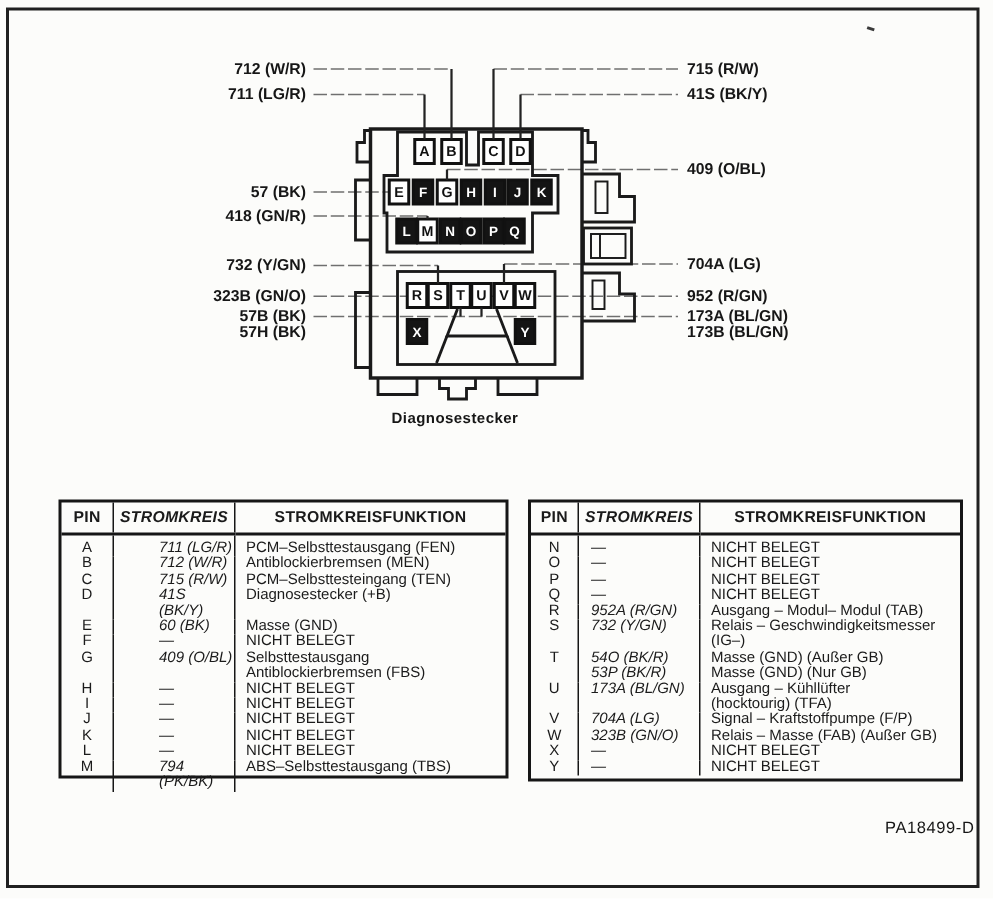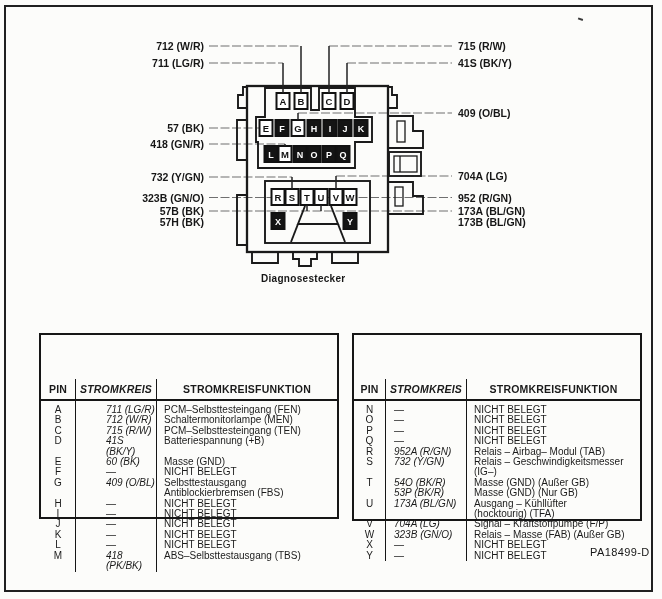--- a/index.html
+++ b/index.html
@@ -24,21 +24,21 @@
   .wire-label { font-size:10.5px; font-weight:bold; fill:#161616; }
   .pin-box { fill:#ffffff; stroke:#111111; stroke-width:2; }
   .pin-box.filled { fill:#141414; }
   .pin-letter { font-size:9.5px; font-weight:bold; fill:#111111; }
   .pin-letter.inv { font-size:9px; fill:#ffffff; }
   .caption { font-size:10px; font-weight:bold; fill:#161616; letter-spacing:0.3px; }
 
   .tbl { position:absolute; top:333px; border:2px solid #161616; box-sizing:border-box; background:transparent; }
   .tbl-left  { left:39px;  width:300px; height:186px; }
   .tbl-right { left:352px; width:290px; height:188px; }
-  .tbl table { border-collapse:collapse; width:100%; table-layout:fixed;margin-top:44px; }
+  .tbl table { border-collapse:collapse; width:100%; table-layout:fixed; }
   .tbl th {
     font-size:10.5px; font-weight:bold; height:20px; padding:0;
     border-bottom:2px solid #161616; text-align:center; letter-spacing:0.2px;
   }
   .tbl td {
     font-size:10px; line-height:10.4px; vertical-align:top;
     white-space:pre-line; padding:0; color:#1b1b1b;
   }
   .tbl tbody tr:first-child td { padding-top:4px; }
   .col-pin   { width:34px; text-align:center; }
@@ -245,36 +245,36 @@
         <tr>
           <th class="col-pin">PIN</th>
           <th class="col-strom">STROMKREIS</th>
           <th class="col-funk">STROMKREISFUNKTION</th>
         </tr>
       </thead>
       <tbody>
           <tr>
             <td class="col-pin">A</td>
             <td class="col-strom">711 (LG/R)</td>
-            <td class="col-funk">PCM–Selbsttesteingang (FEN)</td>
+            <td class="col-funk">PCM–Selbsttestausgang (FEN)</td>
           </tr>
           <tr>
             <td class="col-pin">B</td>
             <td class="col-strom">712 (W/R)</td>
-            <td class="col-funk">Schaltermonitorlampe (MEN)</td>
+            <td class="col-funk">Antiblockierbremsen (MEN)</td>
           </tr>
           <tr>
             <td class="col-pin">C</td>
             <td class="col-strom">715 (R/W)</td>
             <td class="col-funk">PCM–Selbsttesteingang (TEN)</td>
           </tr>
           <tr>
             <td class="col-pin">D</td>
             <td class="col-strom">41S (BK/Y)</td>
-            <td class="col-funk">Batteriespannung (+B)</td>
+            <td class="col-funk">Diagnosestecker (+B)</td>
           </tr>
           <tr>
             <td class="col-pin">E</td>
             <td class="col-strom">60 (BK)</td>
             <td class="col-funk">Masse (GND)</td>
           </tr>
           <tr>
             <td class="col-pin">F</td>
             <td class="col-strom">—</td>
             <td class="col-funk">NICHT BELEGT</td>
@@ -305,21 +305,21 @@
             <td class="col-strom">—</td>
             <td class="col-funk">NICHT BELEGT</td>
           </tr>
           <tr>
             <td class="col-pin">L</td>
             <td class="col-strom">—</td>
             <td class="col-funk">NICHT BELEGT</td>
           </tr>
           <tr>
             <td class="col-pin">M</td>
-            <td class="col-strom">418 (PK/BK)</td>
+            <td class="col-strom">794 (PK/BK)</td>
             <td class="col-funk">ABS–Selbsttestausgang (TBS)</td>
           </tr>
         </tbody>
     </table>
   </div>
 
   <div class="tbl tbl-right">
     <table>
       <thead>
         <tr>
@@ -345,21 +345,21 @@
             <td class="col-funk">NICHT BELEGT</td>
           </tr>
           <tr>
             <td class="col-pin">Q</td>
             <td class="col-strom">—</td>
             <td class="col-funk">NICHT BELEGT</td>
           </tr>
           <tr>
             <td class="col-pin">R</td>
             <td class="col-strom">952A (R/GN)</td>
-            <td class="col-funk">Relais – Airbag– Modul (TAB)</td>
+            <td class="col-funk">Ausgang – Modul– Modul (TAB)</td>
           </tr>
           <tr>
             <td class="col-pin">S</td>
             <td class="col-strom">732 (Y/GN)</td>
             <td class="col-funk">Relais – Geschwindigkeitsmesser
 (IG–)</td>
           </tr>
           <tr>
             <td class="col-pin">T</td>
             <td class="col-strom">54O (BK/R)

